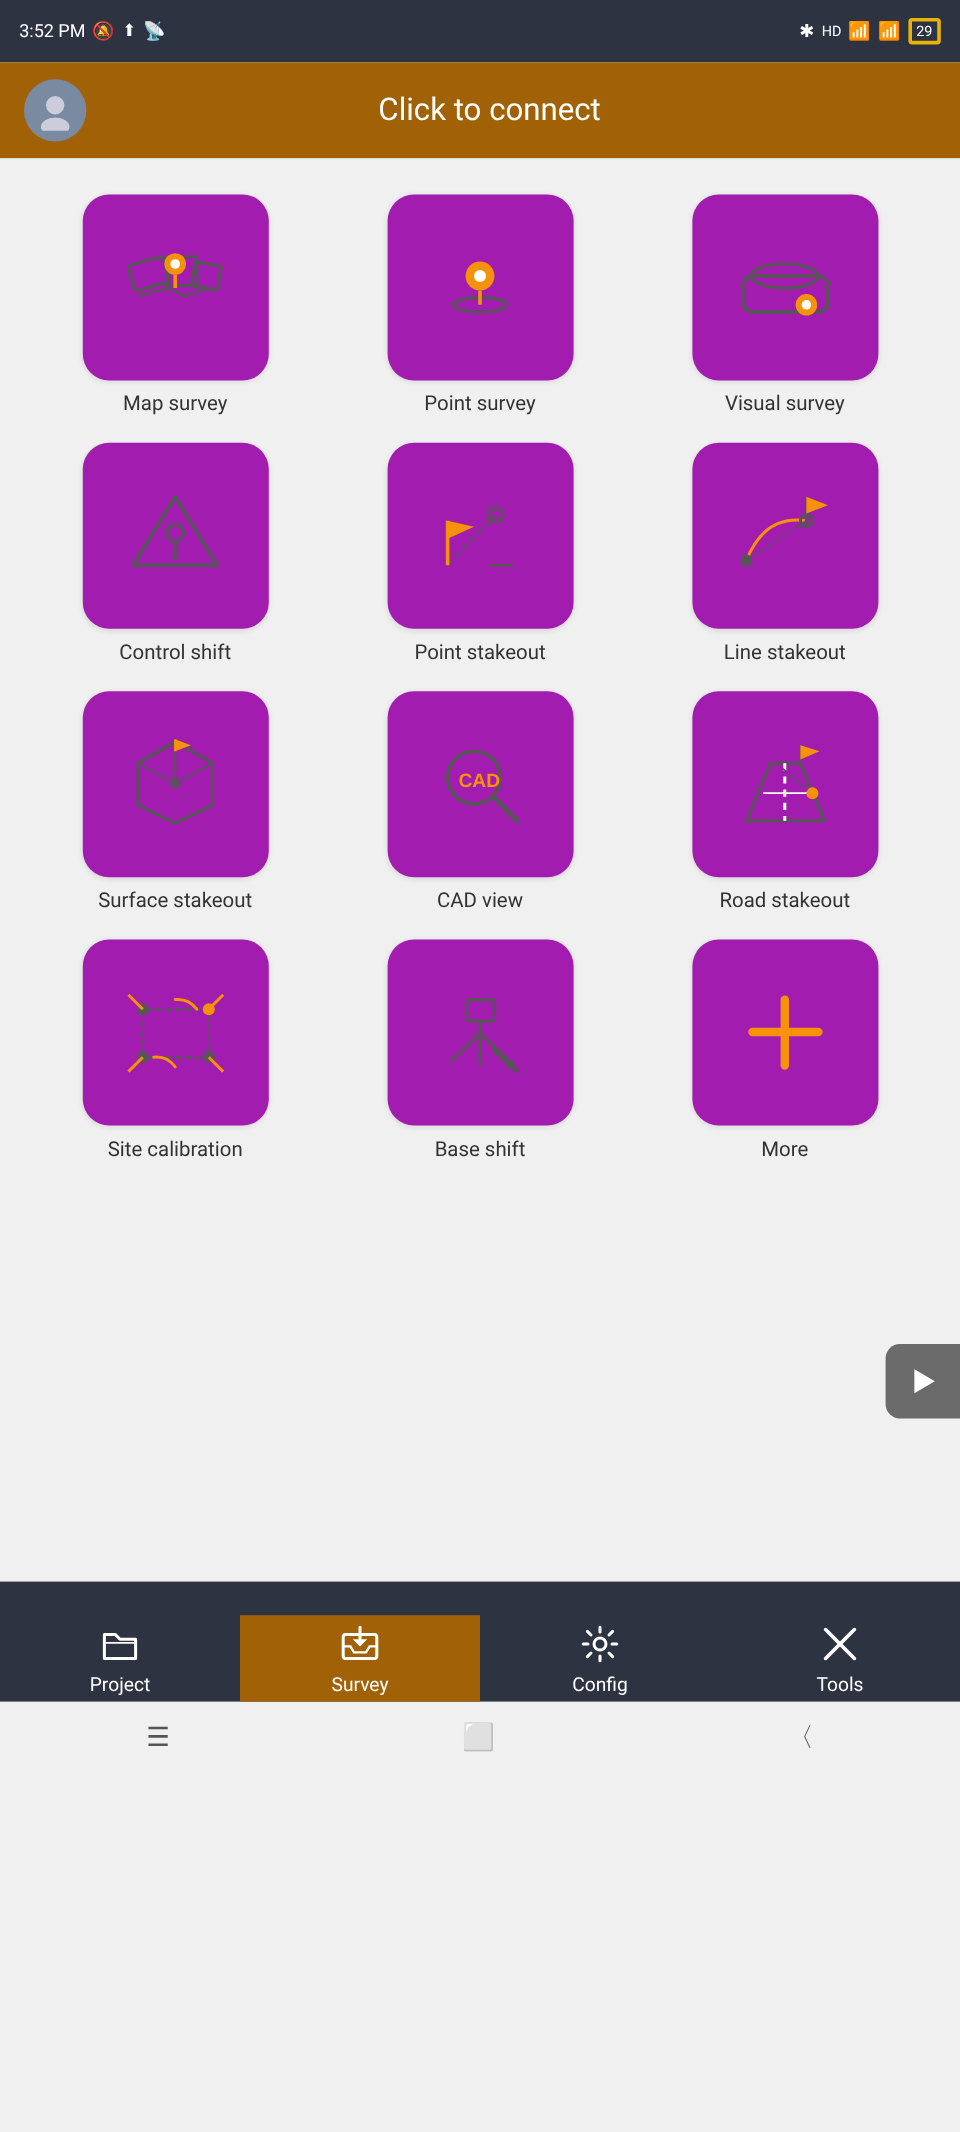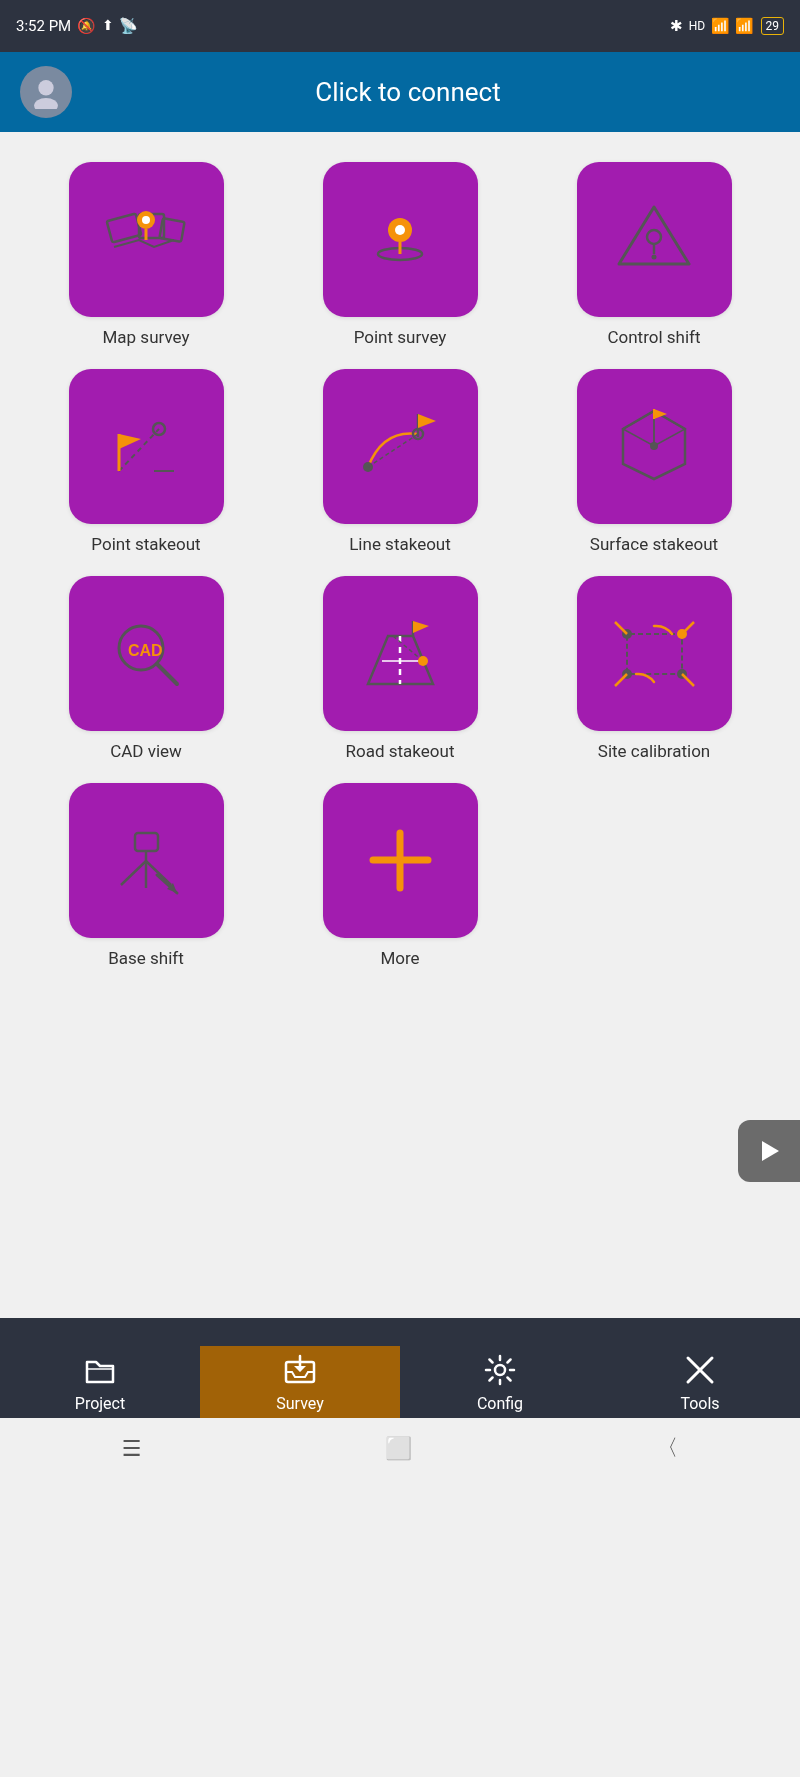--- a/index.html
+++ b/index.html
@@ -22,21 +22,21 @@
       align-items: center;
       padding: 8px 16px;
       height: 52px;
       font-size: 15px;
     }
     .status-left { display: flex; align-items: flex-start; gap: 6px; }
     .status-right { display: flex; align-items: center; gap: 6px; }
 
     
     .header {
-      background: #0369a1;
+      background: #a16207;
       color: white;
       display: flex;
       align-items: center;
       padding: 10px 20px;
       height: 80px;
       gap: 16px;
     }
     .avatar {
       width: 52px;
       height: 52px;
@@ -172,21 +172,21 @@
     <span>3:52 PM</span>
     <span>🔕</span>
     <span style="font-size:14px;">⬆</span>
     <span>📡</span>
   </div>
   <div class="status-right">
     <span>✱</span>
     <span style="font-size:12px;">HD</span>
     <span>📶</span>
     <span>📶</span>
-    <span style="font-size:12px; border:1px solid #eab308; padding:1px 4px; border-radius:3px;">29</span>
+    <span style="font-size:12px; border:3px solid #eab308; padding:1px 4px; border-radius:3px;">29</span>
   </div>
 </div>
 
 <div class="header">
   <div class="avatar">
     <svg viewBox="0 0 40 40" fill="none" xmlns="http://www.w3.org/2000/svg">
       <circle cx="20" cy="15" r="9" fill="#ccd"></circle>
       <ellipse cx="20" cy="36" rx="14" ry="9" fill="#ccd"></ellipse>
     </svg>
   </div>
@@ -219,20 +219,33 @@
 
           <ellipse cx="47" cy="62" rx="22" ry="6" fill="none" stroke="#555" stroke-width="2.5"></ellipse>
           <circle cx="47" cy="38" r="12" fill="#f5920a"></circle>
           <path d="M47 50 L47 62" stroke="#f5920a" stroke-width="3"></path>
           <circle cx="47" cy="38" r="5" fill="white"></circle>
         </svg>
       </div>
       <span class="app-label">Point survey</span>
     </div>
 
+    <div class="app-item">
+      <div class="app-icon-box">
+        <svg class="icon-svg" viewBox="0 0 95 95" xmlns="http://www.w3.org/2000/svg">
+
+          <rect x="12" y="38" width="71" height="30" rx="8" fill="none" stroke="#555" stroke-width="3"></rect>
+          <ellipse cx="47" cy="38" rx="28" ry="10" fill="none" stroke="#555" stroke-width="2.5"></ellipse>
+
+          <circle cx="65" cy="62" r="9" fill="#f5920a"></circle>
+          <circle cx="65" cy="62" r="4" fill="white"></circle>
+        </svg>
+      </div>
+      <span class="app-label">Visual survey</span>
+    </div>
 
     <div class="app-item">
       <div class="app-icon-box">
         <svg class="icon-svg" viewBox="0 0 95 95" xmlns="http://www.w3.org/2000/svg">
 
           <path d="M47 15 L82 72 L12 72 Z" fill="none" stroke="#555" stroke-width="3" stroke-linejoin="round"></path>
           <circle cx="47" cy="45" r="7" fill="none" stroke="#555" stroke-width="2.5"></circle>
           <line x1="47" y1="52" x2="47" y2="62" stroke="#555" stroke-width="2.5"></line>
           <circle cx="47" cy="65" r="2.5" fill="#555"></circle>
         </svg>

